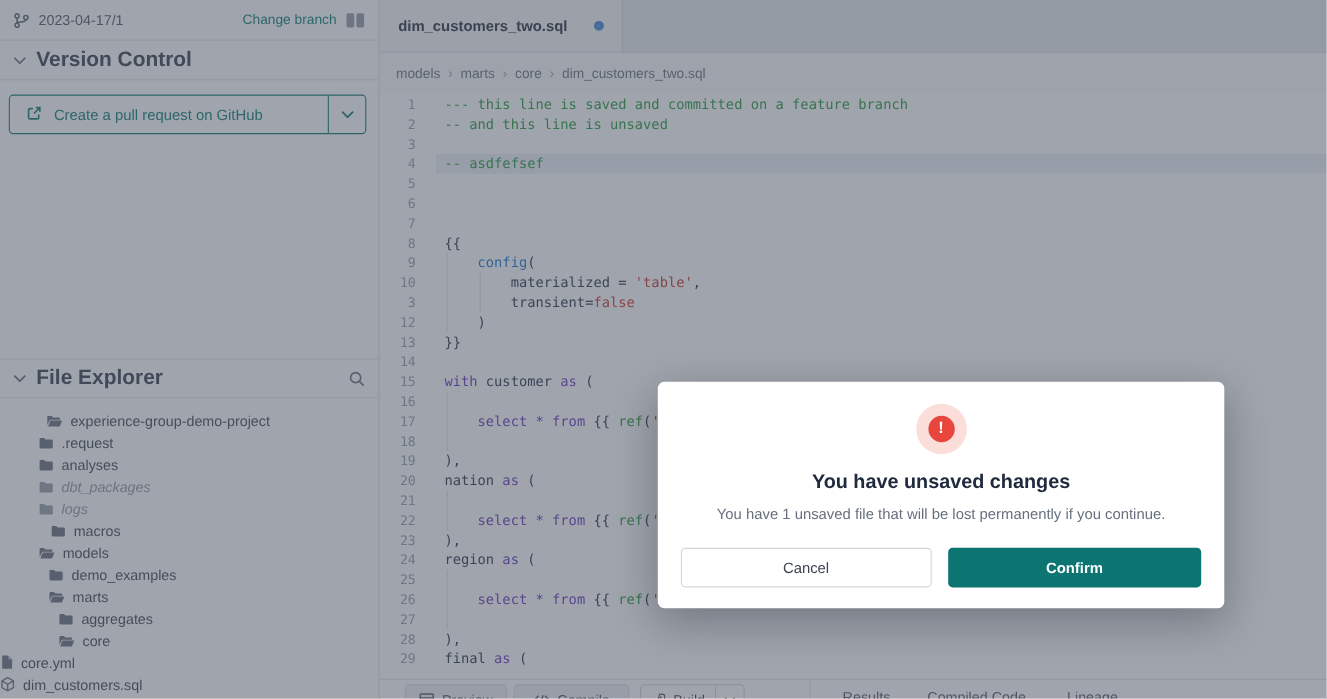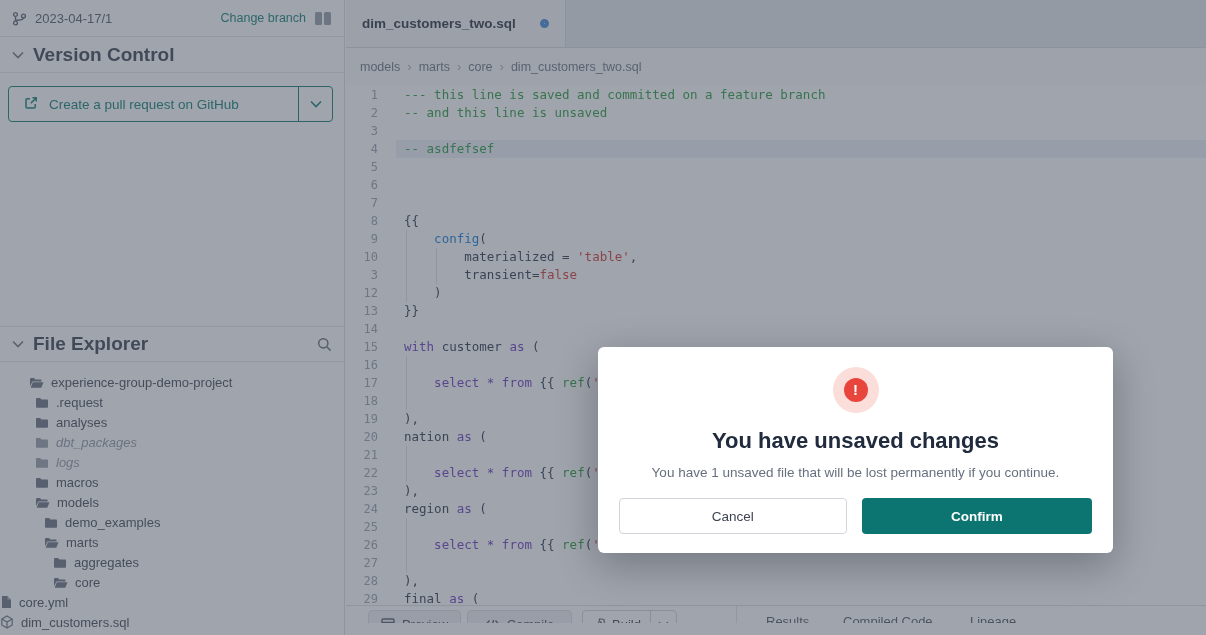--- a/index.html
+++ b/index.html
@@ -54,21 +54,21 @@
             padding-top:1px; }
   .code-line { position:relative; height:18px; line-height:18px; white-space:pre; }
   .code-line.active { background:linear-gradient(to right, transparent 50px, #edf2fb 50px); }
   .ln { position:absolute; left:0; width:32px; text-align:right; color:#9aa4b2; font-size:12px; }
   .code-text { position:absolute; left:58px; }
   .guide { position:absolute; top:0; bottom:0; width:1px; background:#dfe3e8; }
   .cm{color:#2f9e44} .kw{color:#6f42c1} .fnb{color:#1a7fd4} .fng{color:#2f9e44}
   .st{color:#cf3f36} .at{color:#cf3f36} .tx{color:#333f52}
 
   
-  .bottombar { position:absolute; left:0; right:0; bottom:12px; height:18px;
+  .bottombar { position:absolute; left:0; right:0; bottom:0; height:18px;
                border-top:1px solid #dfe2e6; background:#fff; overflow:hidden; }
   .bb-btn { position:absolute; top:4px; height:28px; border-radius:4px;
             background:#eff1f4; border:1px solid #dde0e5; display:flex;
             align-items:center; justify-content:center; gap:7px; font-size:13px;
             color:#4a535f; cursor:pointer; }
   .bb-icon { display:flex; color:#5c6470; }
   .bb-split { position:absolute; left:236px; top:4px; width:95px; height:28px;
               border:1px solid #d3d7dc; background:#fff; border-radius:4px;
               display:flex; align-items:stretch; }
   .bb-split-main { flex:1; display:flex; align-items:center; justify-content:center;
@@ -80,21 +80,21 @@
 
   
   .backdrop { position:absolute; inset:0; background:rgba(66,74,90,0.5); z-index:40; }
   .modal { position:absolute; left:598px; top:347px; width:515px; height:206px;
            background:#fff; border-radius:6px; box-shadow:0 12px 40px rgba(10,15,30,0.3);
            z-index:50; text-align:center; }
   .modal-icon-outer { width:46px; height:46px; border-radius:50%; background:#fbdeda;
                       margin:20px auto 0; display:flex; align-items:center; justify-content:center; }
   .modal-icon-inner { width:24px; height:24px; border-radius:50%; background:#e8453c;
                       color:#fff; font-weight:bold; font-size:15px; line-height:24px; }
-  .modal-title { margin-top:15px; font-size:22px; font-weight:700; color:#212b3e; }
+  .modal-title { margin-top:15px; font-size:18px; font-weight:700; color:#212b3e; }
   .modal-msg { margin-top:11px; font-size:13.5px; color:#66707e; }
   .modal-actions { position:absolute; left:21px; right:21px; bottom:19px; display:flex; gap:15px; }
   .btn-cancel { flex:229 229; height:36px; background:#fff; border:1px solid #d2d6db;
                 border-radius:4px; font-size:13.5px; color:#3c4450; display:flex;
                 align-items:center; justify-content:center; cursor:pointer; }
   .btn-confirm { flex:234 234; height:36px; background:#0c7572; border:none;
                  border-radius:4px; font-size:13.5px; font-weight:600; color:#fff;
                  display:flex; align-items:center; justify-content:center; cursor:pointer; }
 </style>
 </head>
@@ -156,21 +156,21 @@
     <span>File Explorer</span>
     <span class="search-icon">
       <svg width="15" height="15" viewBox="0 0 15 15" fill="none" stroke="currentColor" stroke-width="1.5">
         <circle cx="6.3" cy="6.3" r="4.6"></circle>
           <path d="M9.8 9.8L13.6 13.6"></path>
       </svg>
       </span>
   </div>
 
   <div class="fe-body" id="file-tree">
-      <div class="tree-row" style="padding-left: 29px;">
+      <div class="tree-row" style="padding-left: 42px;">
         <span class="ticon">
           <svg width="15" height="13" viewBox="0 0 15 13" fill="currentColor">
             <path d="M1 3.2c0-.6.5-1.1 1.1-1.1h2.9l1.4 1.5h5.1c.6 0 1.1.5 1.1 1.1v.8H3.4L1 10.5z"></path>
             <path d="M3.8 6.3h10.7l-2 5c-.2.4-.6.5-1 .5H1.7z"></path>
           </svg>
         </span>
         <span>experience-group-demo-project</span>
       </div>
       <div class="tree-row" style="padding-left: 35px;">
         <span class="ticon">
@@ -197,21 +197,21 @@
         <span>dbt_packages</span>
       </div>
       <div class="tree-row muted" style="padding-left: 35px;">
         <span class="ticon">
           <svg width="14" height="13" viewBox="0 0 14 13" fill="currentColor">
             <path d="M1 3.2c0-.6.5-1.1 1.1-1.1h3l1.4 1.5h5.4c.6 0 1.1.5 1.1 1.1v6c0 .6-.5 1.1-1.1 1.1H2.1c-.6 0-1.1-.5-1.1-1.1z"></path>
           </svg>
         </span>
         <span>logs</span>
       </div>
-      <div class="tree-row" style="padding-left: 35px;">
+      <div class="tree-row" style="padding-left: 46px;">
         <span class="ticon">
           <svg width="14" height="13" viewBox="0 0 14 13" fill="currentColor">
             <path d="M1 3.2c0-.6.5-1.1 1.1-1.1h3l1.4 1.5h5.4c.6 0 1.1.5 1.1 1.1v6c0 .6-.5 1.1-1.1 1.1H2.1c-.6 0-1.1-.5-1.1-1.1z"></path>
           </svg>
         </span>
         <span>macros</span>
       </div>
       <div class="tree-row" style="padding-left: 35px;">
         <span class="ticon">
           <svg width="15" height="13" viewBox="0 0 15 13" fill="currentColor">

